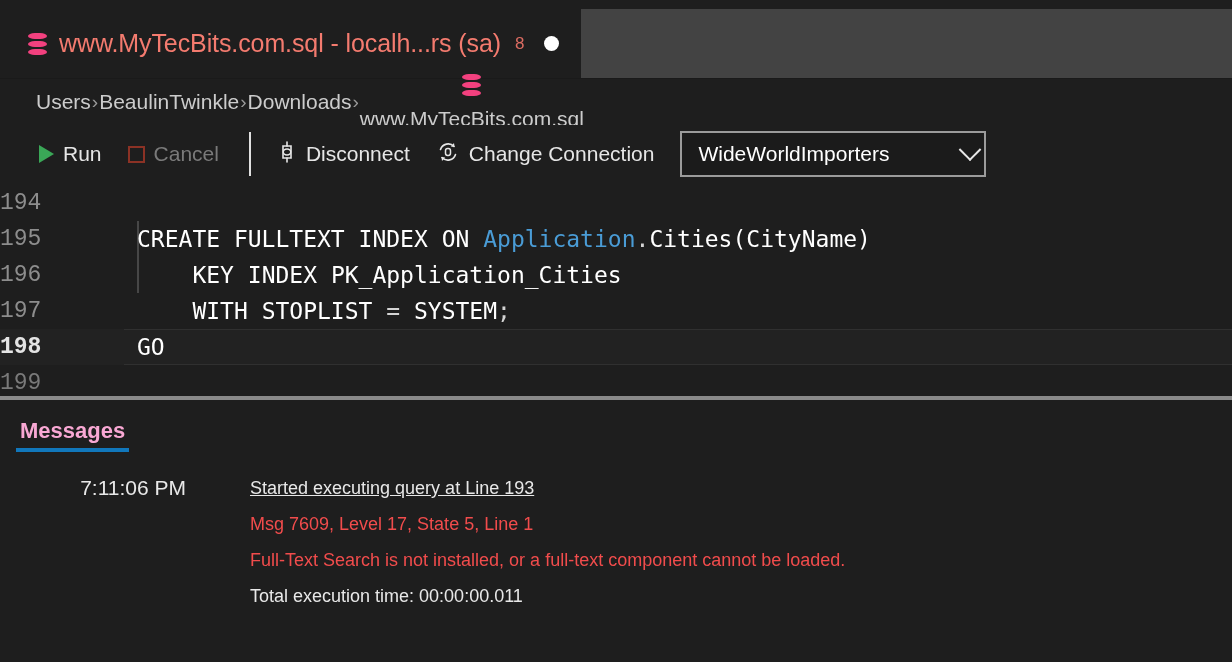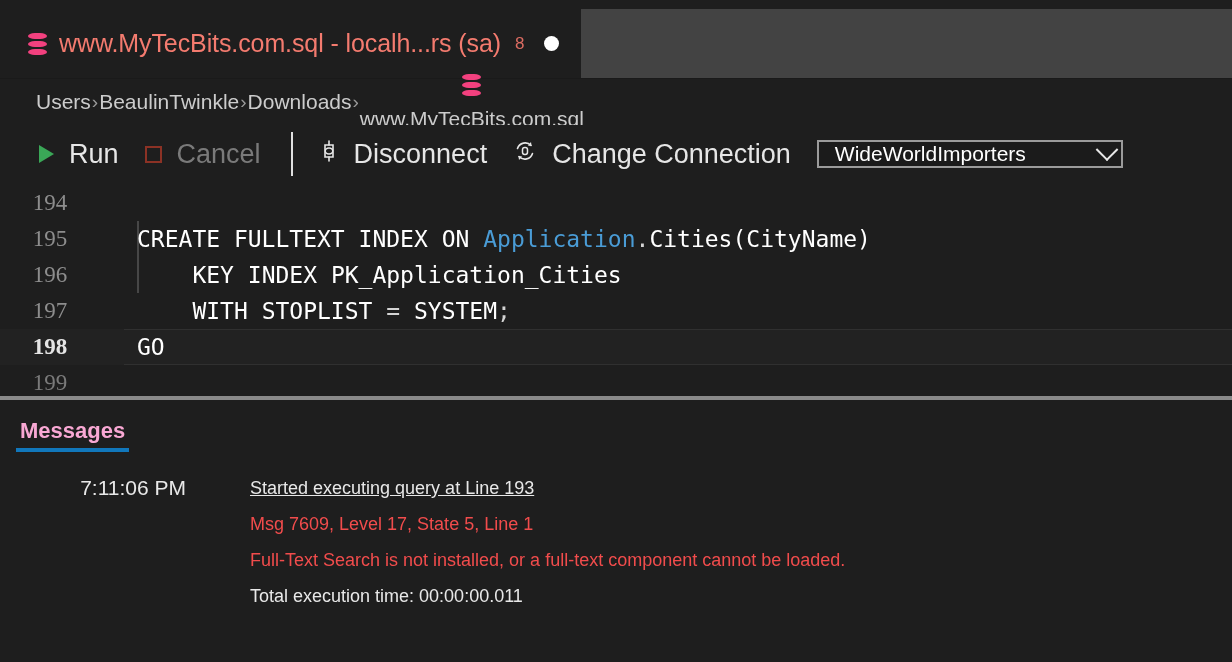--- a/index.html
+++ b/index.html
@@ -104,22 +104,22 @@
   .toolbar {
     height: 58px;
     flex: 0 0 58px;
     display: flex;
     align-items: center;
     padding-left: 33px;
     gap: 0;
     background: #1e1e1e;
   }
   .tb-btn {
-    display: flex; align-items: center; gap: 15px;
-    font-size: 27px; color: #e6e6e6;
+    display: flex; align-items: center; gap: 9px;
+    font-size: 21px; color: #e6e6e6;
     cursor: pointer;
     padding: 4px 6px;
     white-space: nowrap;
   }
   .tb-btn.disabled { color: #7a7a7a; cursor: default; }
 
   .run-tri {
     width: 0; height: 0;
     border-left: 15px solid #3aa757;
     border-top: 9px solid transparent;
@@ -134,21 +134,21 @@
   .tb-sep {
     width: 2px; height: 44px;
     background: #e0e0e0;
     margin: 0 20px 0 24px;
     flex: 0 0 auto;
   }
   .tb-gap { width: 14px; flex: 0 0 auto; }
 
   .conn-select {
     margin-left: 20px;
-    height: 28px;
+    height: 46px;
     min-width: 306px;
     border: 2px solid #9b9b9b;
     background: #1b1b1b;
     display: flex; align-items: center;
     justify-content: space-between;
     padding: 0 6px 0 16px;
     cursor: pointer;
   }
   .conn-select .val { color: #ffffff; font-size: 21px; white-space: nowrap; }
   .chev {
@@ -177,25 +177,25 @@
   .code-line.active { background: #222222; }
   .code-line.active::after {
     content: "";
     position: absolute; left: 124px; right: 0; top: 0; bottom: 0;
     border-top: 1px solid #303030;
     border-bottom: 1px solid #303030;
     pointer-events: none;
   }
   .ln {
     width: 100px;
-    text-align: center;
+    text-align: left;
     padding-right: 0;
     color: #8d8d8d;
     font-size: 23px;
-    font-family: Liberation Serif, serif;
+    font-family: Liberation Mono, monospace;
     flex: 0 0 100px;
     user-select: none;
   }
   .code-line.active .ln { color: #e4e4e4; font-weight: bold; }
   .code-line.dim .ln { color: #7a7a7a; }
   .code {
     padding-left: 37px;
     font-size: 23px;
     color: #d4d4d4;
     white-space: pre;

